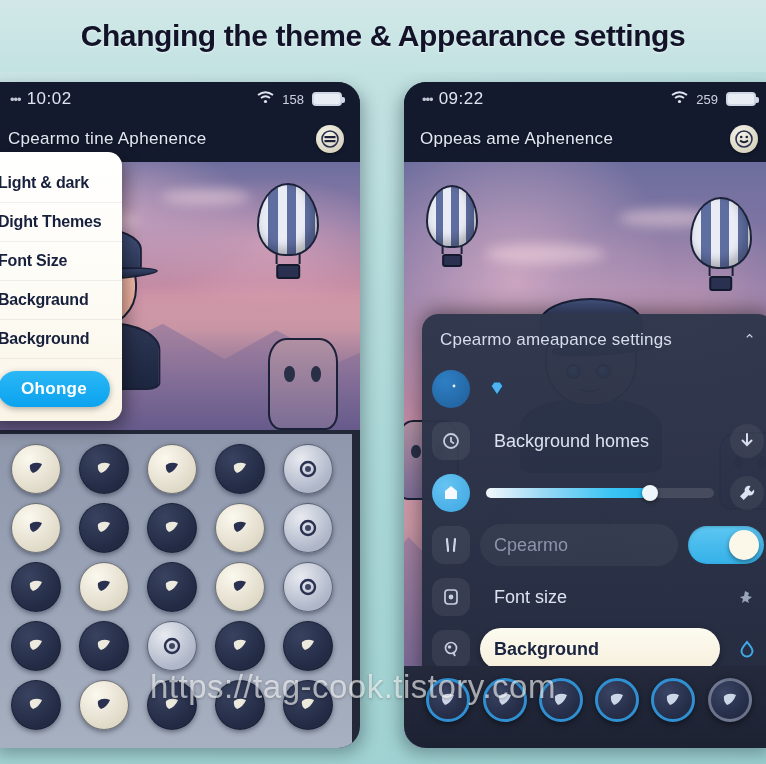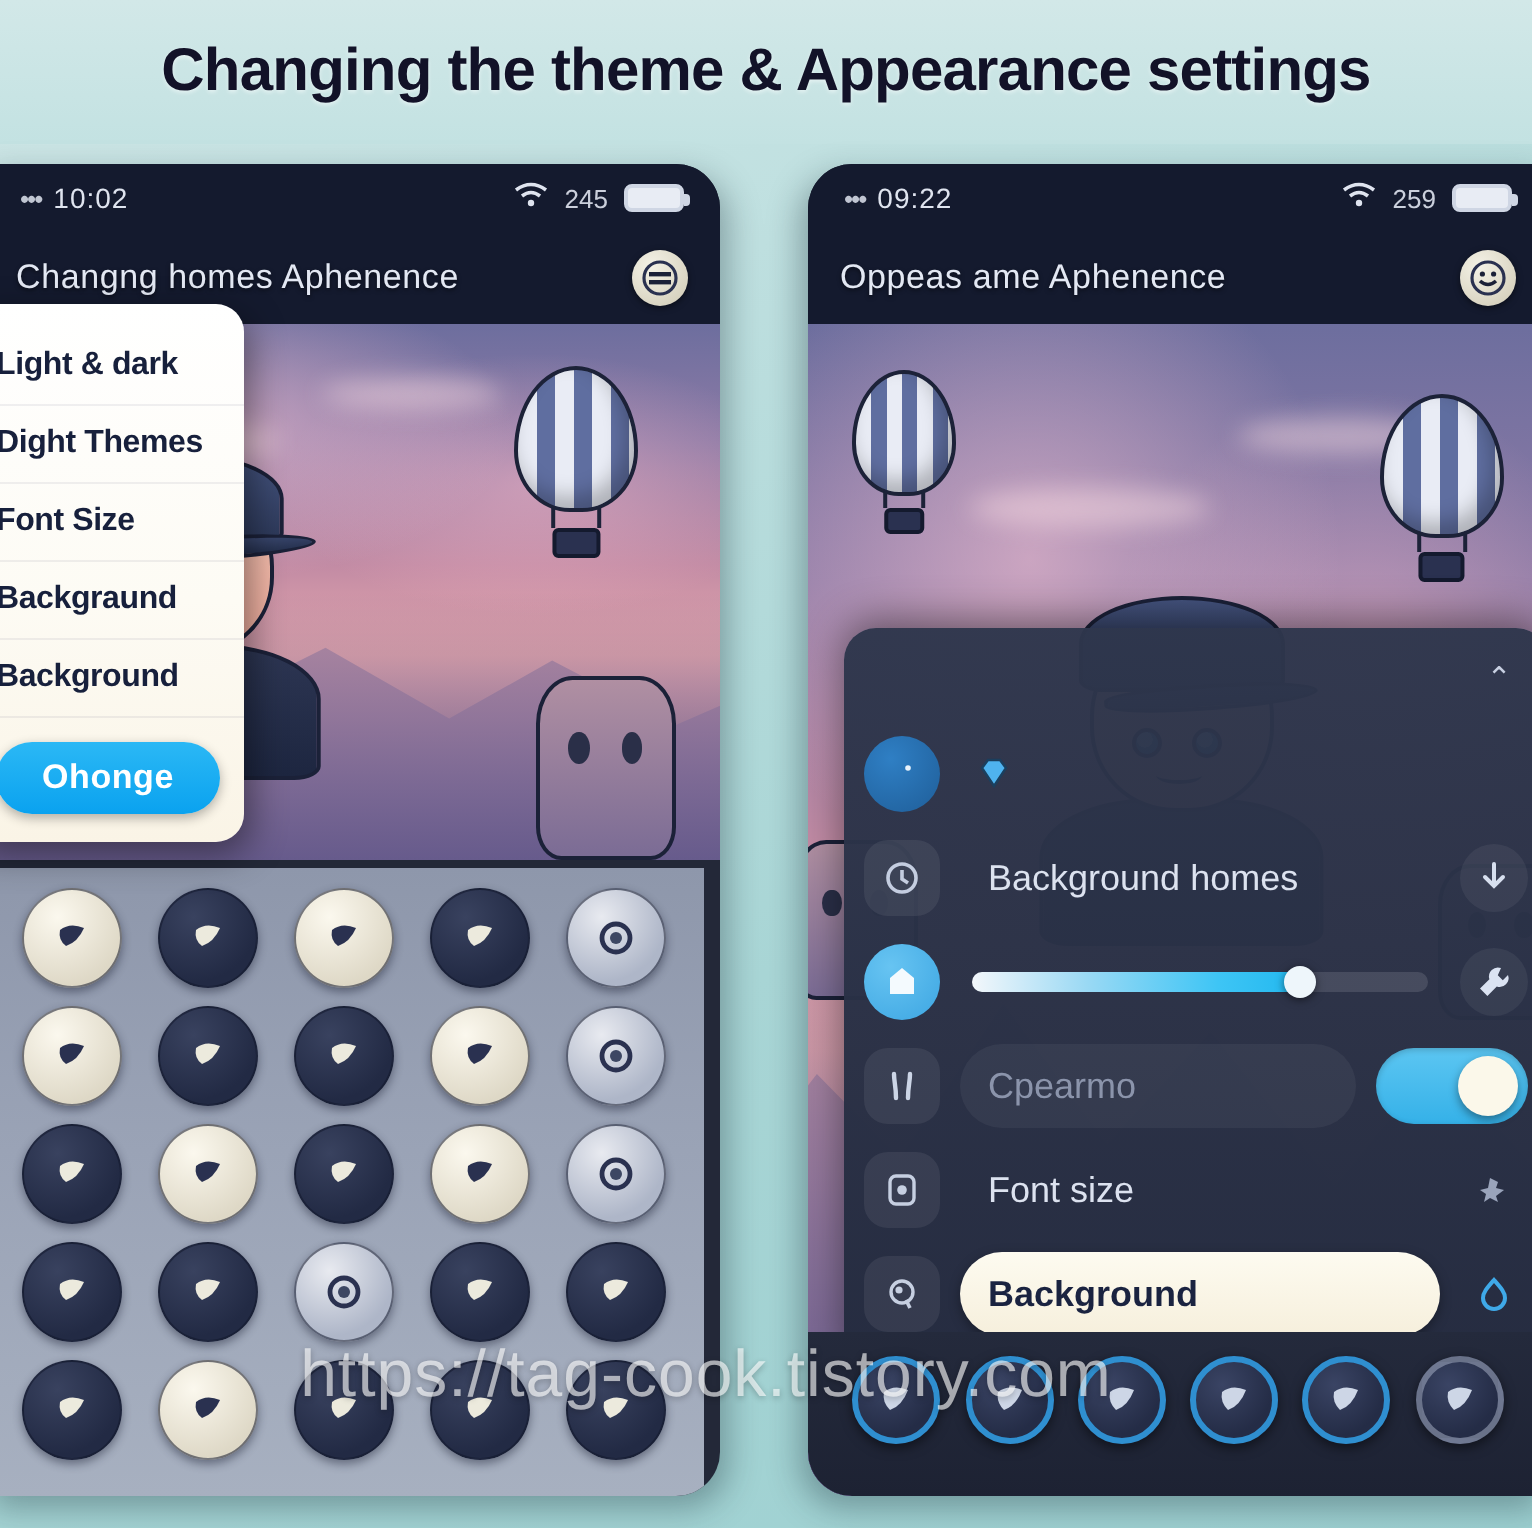--- a/index.html
+++ b/index.html
@@ -44,21 +44,21 @@
 
   
   .statusbar {
     height: 34px; background: #141a2e;
     display: flex; align-items: center;
     padding: 0 18px;
     color: #dfe4ef; font-size: 14px;
   }
   .sb-left { display: flex; align-items: center; gap: 6px; }
   .sb-dots { letter-spacing: -1px; font-size: 13px; opacity: .85; }
-  .sb-time { font-size: 14px; letter-spacing: .5px; }
+  .sb-time { font-size: 17px; letter-spacing: .5px; }
   .sb-right { margin-left: auto; display: flex; align-items: center; gap: 8px; }
   .sb-num { font-size: 13px; opacity:.9; }
   .battery {
     width: 30px; height: 14px; border: 2px solid #cfd6e4;
     border-radius: 4px; position: relative; background: #e8ecf4;
   }
   .battery::after {
     content:""; position:absolute; right:-5px; top:3px;
     width:3px; height:6px; background:#cfd6e4; border-radius:0 2px 2px 0;
   }
@@ -340,27 +340,27 @@
       <span class="sb-time">10:02</span>
     </div>
     <div class="sb-right">
       <span>
         <svg width="17" height="13" viewBox="0 0 17 13">
             <path d="M1 4 Q8.5 -1.5 16 4" stroke="#dfe4ef" stroke-width="1.8" fill="none"></path>
             <path d="M4 7 Q8.5 3.5 13 7" stroke="#dfe4ef" stroke-width="1.8" fill="none"></path>
             <circle cx="8.5" cy="10.5" r="1.6" fill="#dfe4ef"></circle>
           </svg>
       </span>
-      <span class="sb-num">245</span>
+      <span class="sb-num">158</span>
       <span class="battery"></span>
     </div>
   </div>
 
   <div class="appbar">
-    <span class="appbar-title">Changng homes Aphenence</span>
+    <span class="appbar-title">Cpearmo tine Aphenence</span>
     <span class="avatar">
       <svg width="18" height="18" viewBox="0 0 18 18">
           <circle cx="9" cy="9" r="8" fill="none" stroke="#2a3150" stroke-width="1.6"></circle>
           <rect x="3.5" y="6" width="11" height="2.2" fill="#1b2138"></rect>
           <rect x="3.5" y="10" width="11" height="2.2" fill="#1b2138"></rect>
         </svg>
     </span>
   </div>
 
   <div class="hero hero-left">
@@ -586,20 +586,21 @@
           <div class="eye r"></div>
           <div class="mouth"></div>
       </div>
       <div class="boy-cap"></div>
       <div class="boy-brim"></div>
     </div>
   </div>
 
   <div class="settings-panel">
     <div class="sp-header">
+      <span>Cpearmo ameapance  settings</span>
       <span class="chev">⌃</span>
     </div>
 
     <div class="sp-row">
       <span class="row-icon accent">
         <svg class="glyph" viewBox="0 0 22 22">
             <path d="M11 3a8 8 0 100 16 6 6 0 010-16z" fill="#eaf3fb"></path>
             <circle cx="14" cy="8" r="1.4" fill="#eaf3fb"></circle>
           </svg>
       </span>

